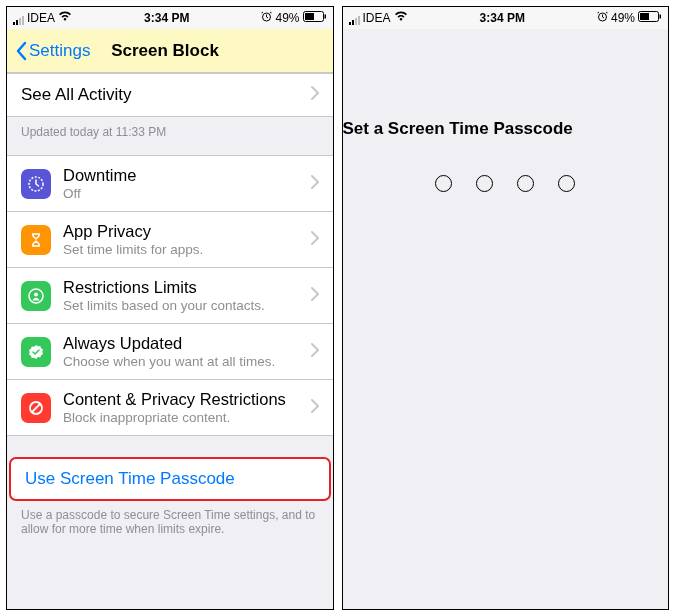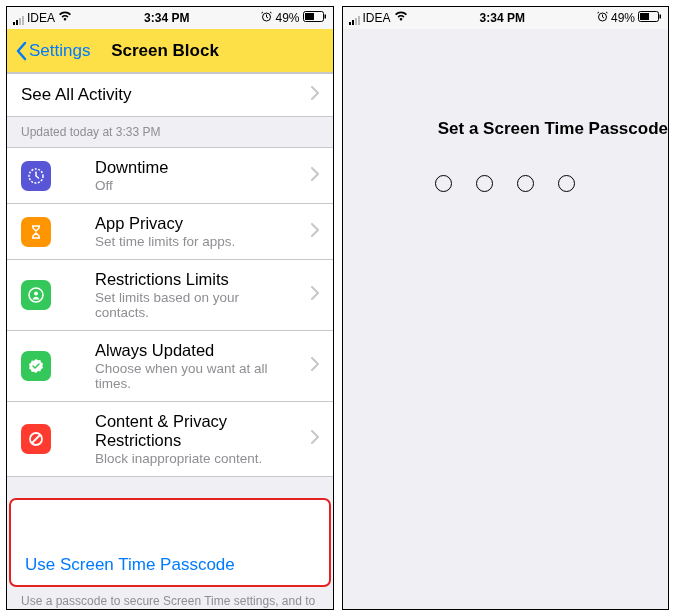--- a/index.html
+++ b/index.html
@@ -34,21 +34,21 @@
     .status-center { font-weight: 600; }
     .signal-bars { display: inline-flex; align-items: flex-end; gap: 1px; }
     .signal-bars span { width: 2px; background: #000; }
     .signal-bars span:nth-child(1){height:3px}
     .signal-bars span:nth-child(2){height:5px}
     .signal-bars span:nth-child(3){height:7px;background:#bbb}
     .signal-bars span:nth-child(4){height:9px;background:#bbb}
     .wifi-icon, .alarm-icon, .battery-icon { display: inline-flex; }
     .nav-bar {
       height: 44px;
-      background: #fde047;
+      background: #fef9c3;
       border-bottom: 1px solid #c8c7cc;
       display: flex;
       align-items: center;
       position: relative;
       padding: 0 8px;
     }
     .nav-back {
       display: flex;
       align-items: center;
       color: #007aff;
@@ -71,21 +71,20 @@
     }
     .content { flex: 1; overflow: hidden; }
     .cell {
       background: #fff;
       border-bottom: 1px solid #c8c7cc;
       padding: 10px 14px;
       display: flex;
       align-items: center;
       min-height: 44px;
       position: relative;
-      gap: 32px;
     }
     .cell:first-of-type { border-top: 1px solid #c8c7cc; }
     .cell .chevron {
       margin-left: auto;
       color: #c7c7cc;
     }
     .cell-label { font-size: 17px; color: #000; }
     .group-gap { height: 22px; }
     .footer-text {
       font-size: 12px;
@@ -98,29 +97,29 @@
       border-radius: 7px;
       margin-right: 12px;
       display: flex;
       align-items: center;
       justify-content: center;
       flex-shrink: 0;
     }
     .cell-text { display: flex; flex-direction: column; }
     .cell-title { font-size: 16.5px; color: #000; }
     .cell-sub { font-size: 13.5px; color: #8e8e93; margin-top: 1px; }
-    .section-top-border { border-top: 1px solid #c8c7cc; }
+    .section-top-border { border-top: 1px solid #c8c7cc; margin-top: 8px; }
     .highlighted {
       border: 2px solid #e52222;
       border-radius: 7px;
       margin: -1px 2px;
     }
-    .link-text { color: #007aff; font-size: 17px; margin-top: 45px; }
+    .link-text { color: #007aff; font-size: 17px; }
     .passcode-area {
-      text-align: right;
+      text-align: left;
       padding-top: 90px;
     }
     .passcode-title { font-size: 17px; font-weight: 600; }
     .passcode-dots {
       display: flex;
       justify-content: center;
       gap: 24px;
       margin-top: 36px;
     }
     .passcode-dots span {
@@ -181,21 +180,21 @@
 
   <div class="content">
     <div class="cell">
       <span class="cell-label">See All Activity</span>
       <span class="chevron">
         <svg width="8" height="14" viewBox="0 0 8 14">
             <path d="M1 1l6 6-6 6" stroke="#c7c7cc" stroke-width="2" fill="none" stroke-linecap="round" stroke-linejoin="round"></path>
           </svg>
       </span>
     </div>
-    <div class="footer-text">Updated today at 3:33 PM</div>
+    <div class="footer-text">Updated today at 11:33 PM</div>
 
     <div class="cell section-top-border">
       <div class="icon-app" style="background:#5856d6">
         <svg width="18" height="18" viewBox="0 0 18 18">
             <circle cx="9" cy="9" r="7" fill="none" stroke="#fff" stroke-width="1.5" stroke-dasharray="2 1.5"></circle>
             <path d="M9 5v4l2.5 2" stroke="#fff" stroke-width="1.5" fill="none" stroke-linecap="round"></path>
           </svg>
       </div>
       <div class="cell-text">
         <span class="cell-title">Downtime</span>

